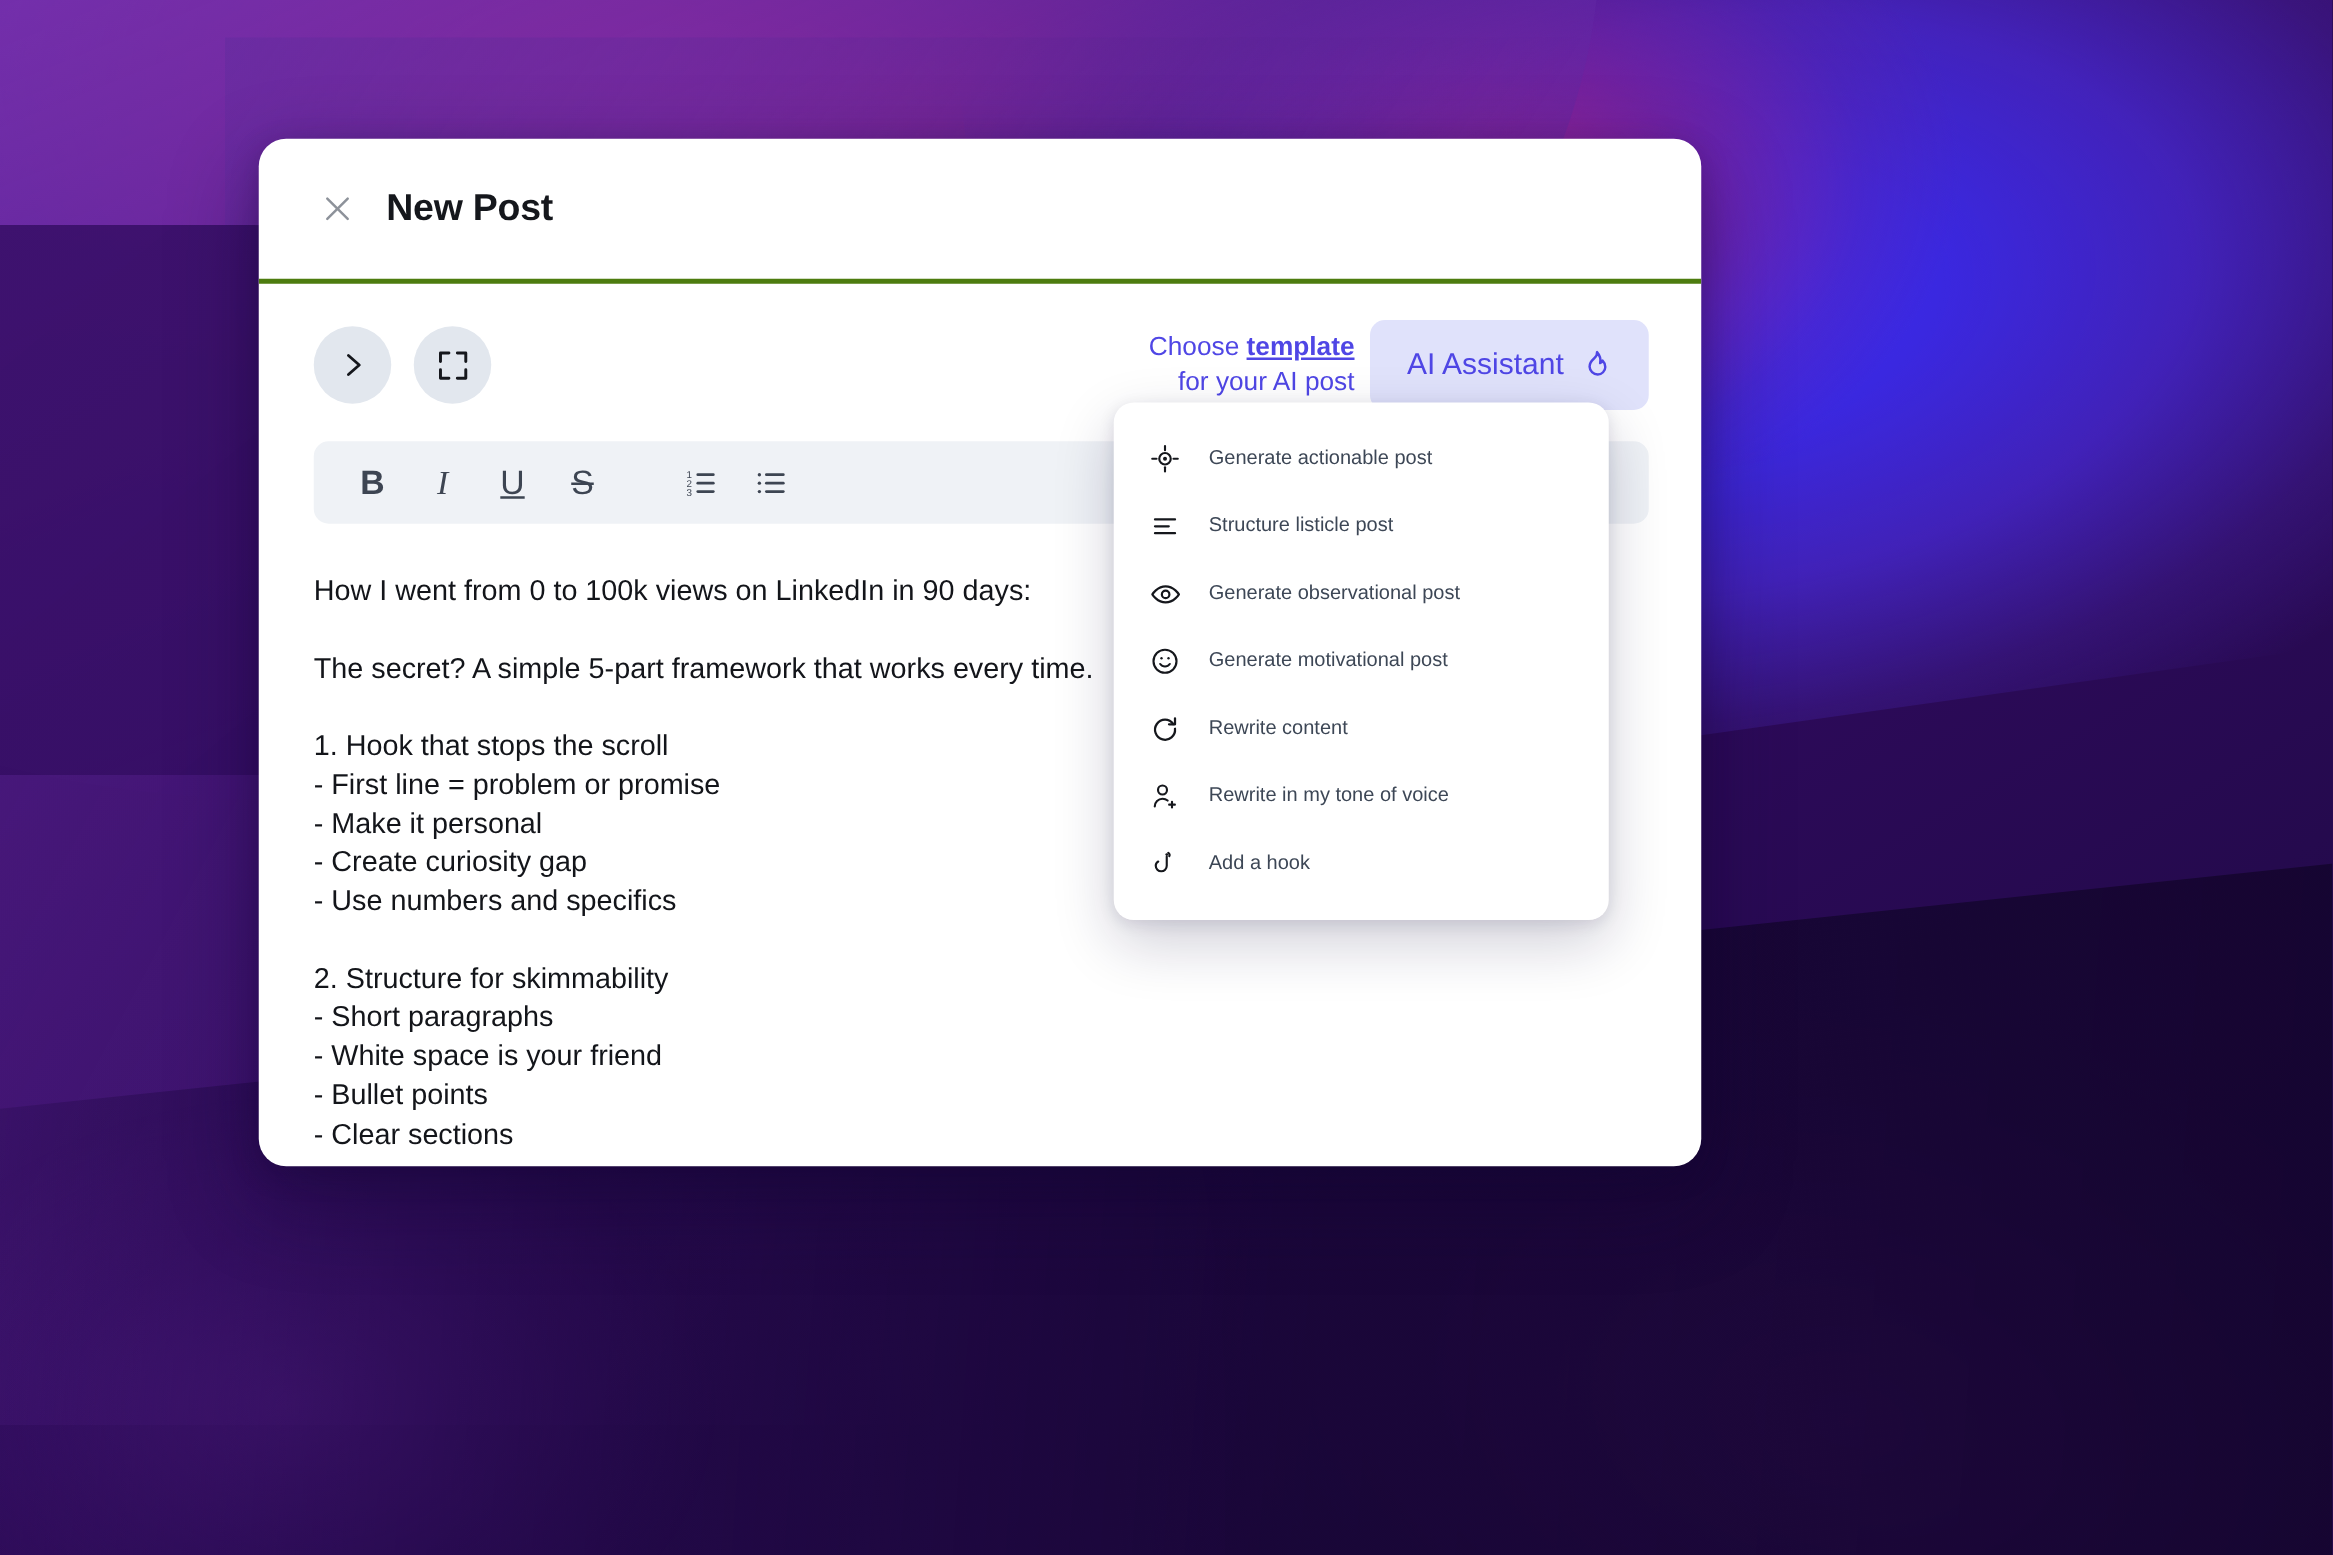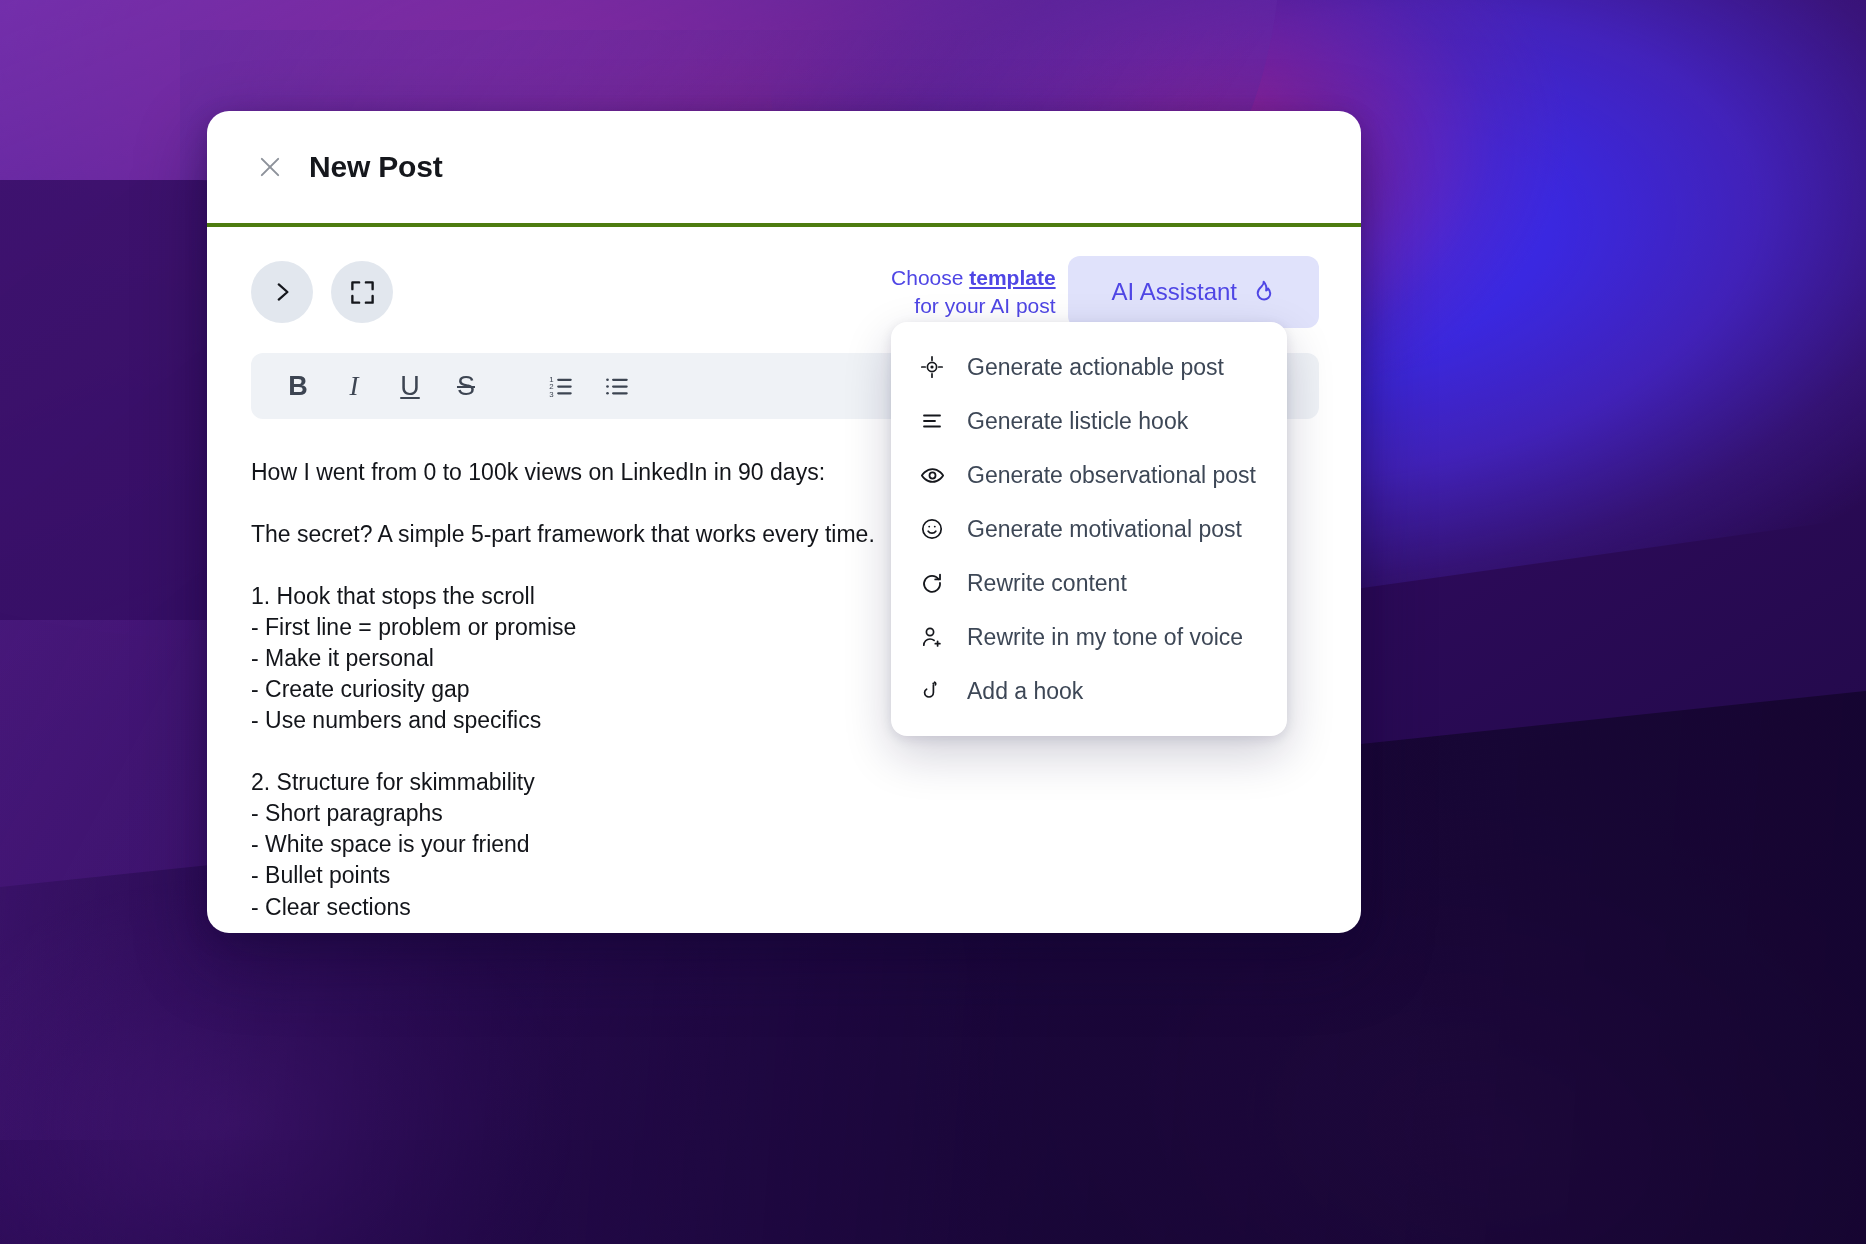--- a/index.html
+++ b/index.html
@@ -255,21 +255,21 @@
     cursor: pointer;
     color: #4f46e5;
   }
   .template-note .tpl-line2 { display: block; }
 
   .ai-assistant-btn {
     background: #e0e2fb;
     border: none;
     border-radius: 12px;
     height: 72px;
-    padding: 0 44px;
+    padding: 0 30px;
     display: flex;
     align-items: center;
     gap: 12px;
     cursor: pointer;
     color: #4f46e5;
     font-size: 24px;
     font-family: "Liberation Sans", sans-serif;
     flex: 0 0 auto;
     text-align: right;
   }
@@ -333,21 +333,21 @@
     z-index: 40;
   }
 
   .ai-menu-item {
     display: flex;
     align-items: center;
     height: 54px;
     padding: 0 26px 0 28px;
     cursor: pointer;
     color: #3d4756;
-    font-size: 23px;
+    font-size: 16px;
     white-space: nowrap;
     text-align: right;
   }
 
   .ai-menu-icon {
     width: 26px;
     height: 26px;
     flex: 0 0 26px;
     margin-right: 22px;
     display: flex;
@@ -477,21 +477,21 @@
   </div>
 
   <div class="ai-menu-item">
     <span class="ai-menu-icon">
       <svg width="24" height="24" viewBox="0 0 24 24" fill="none" stroke="#15171c" stroke-width="1.8" stroke-linecap="round">
         <line x1="4" y1="6.5" x2="20" y2="6.5"></line>
         <line x1="4" y1="12" x2="15" y2="12"></line>
         <line x1="4" y1="17.5" x2="20" y2="17.5"></line>
       </svg>
     </span>
-    <span class="ai-menu-label">Generate listicle hook</span>
+    <span class="ai-menu-label">Structure listicle post</span>
   </div>
 
   <div class="ai-menu-item">
     <span class="ai-menu-icon">
       <svg width="25" height="25" viewBox="0 0 24 24" fill="none" stroke="#15171c" stroke-width="1.7" stroke-linecap="round" stroke-linejoin="round">
         <path d="M1.8 12S5.5 5.8 12 5.8 22.2 12 22.2 12 18.5 18.2 12 18.2 1.8 12 1.8 12z"></path>
         <circle cx="12" cy="12" r="2.9"></circle>
       </svg>
     </span>
     <span class="ai-menu-label">Generate observational post</span>

